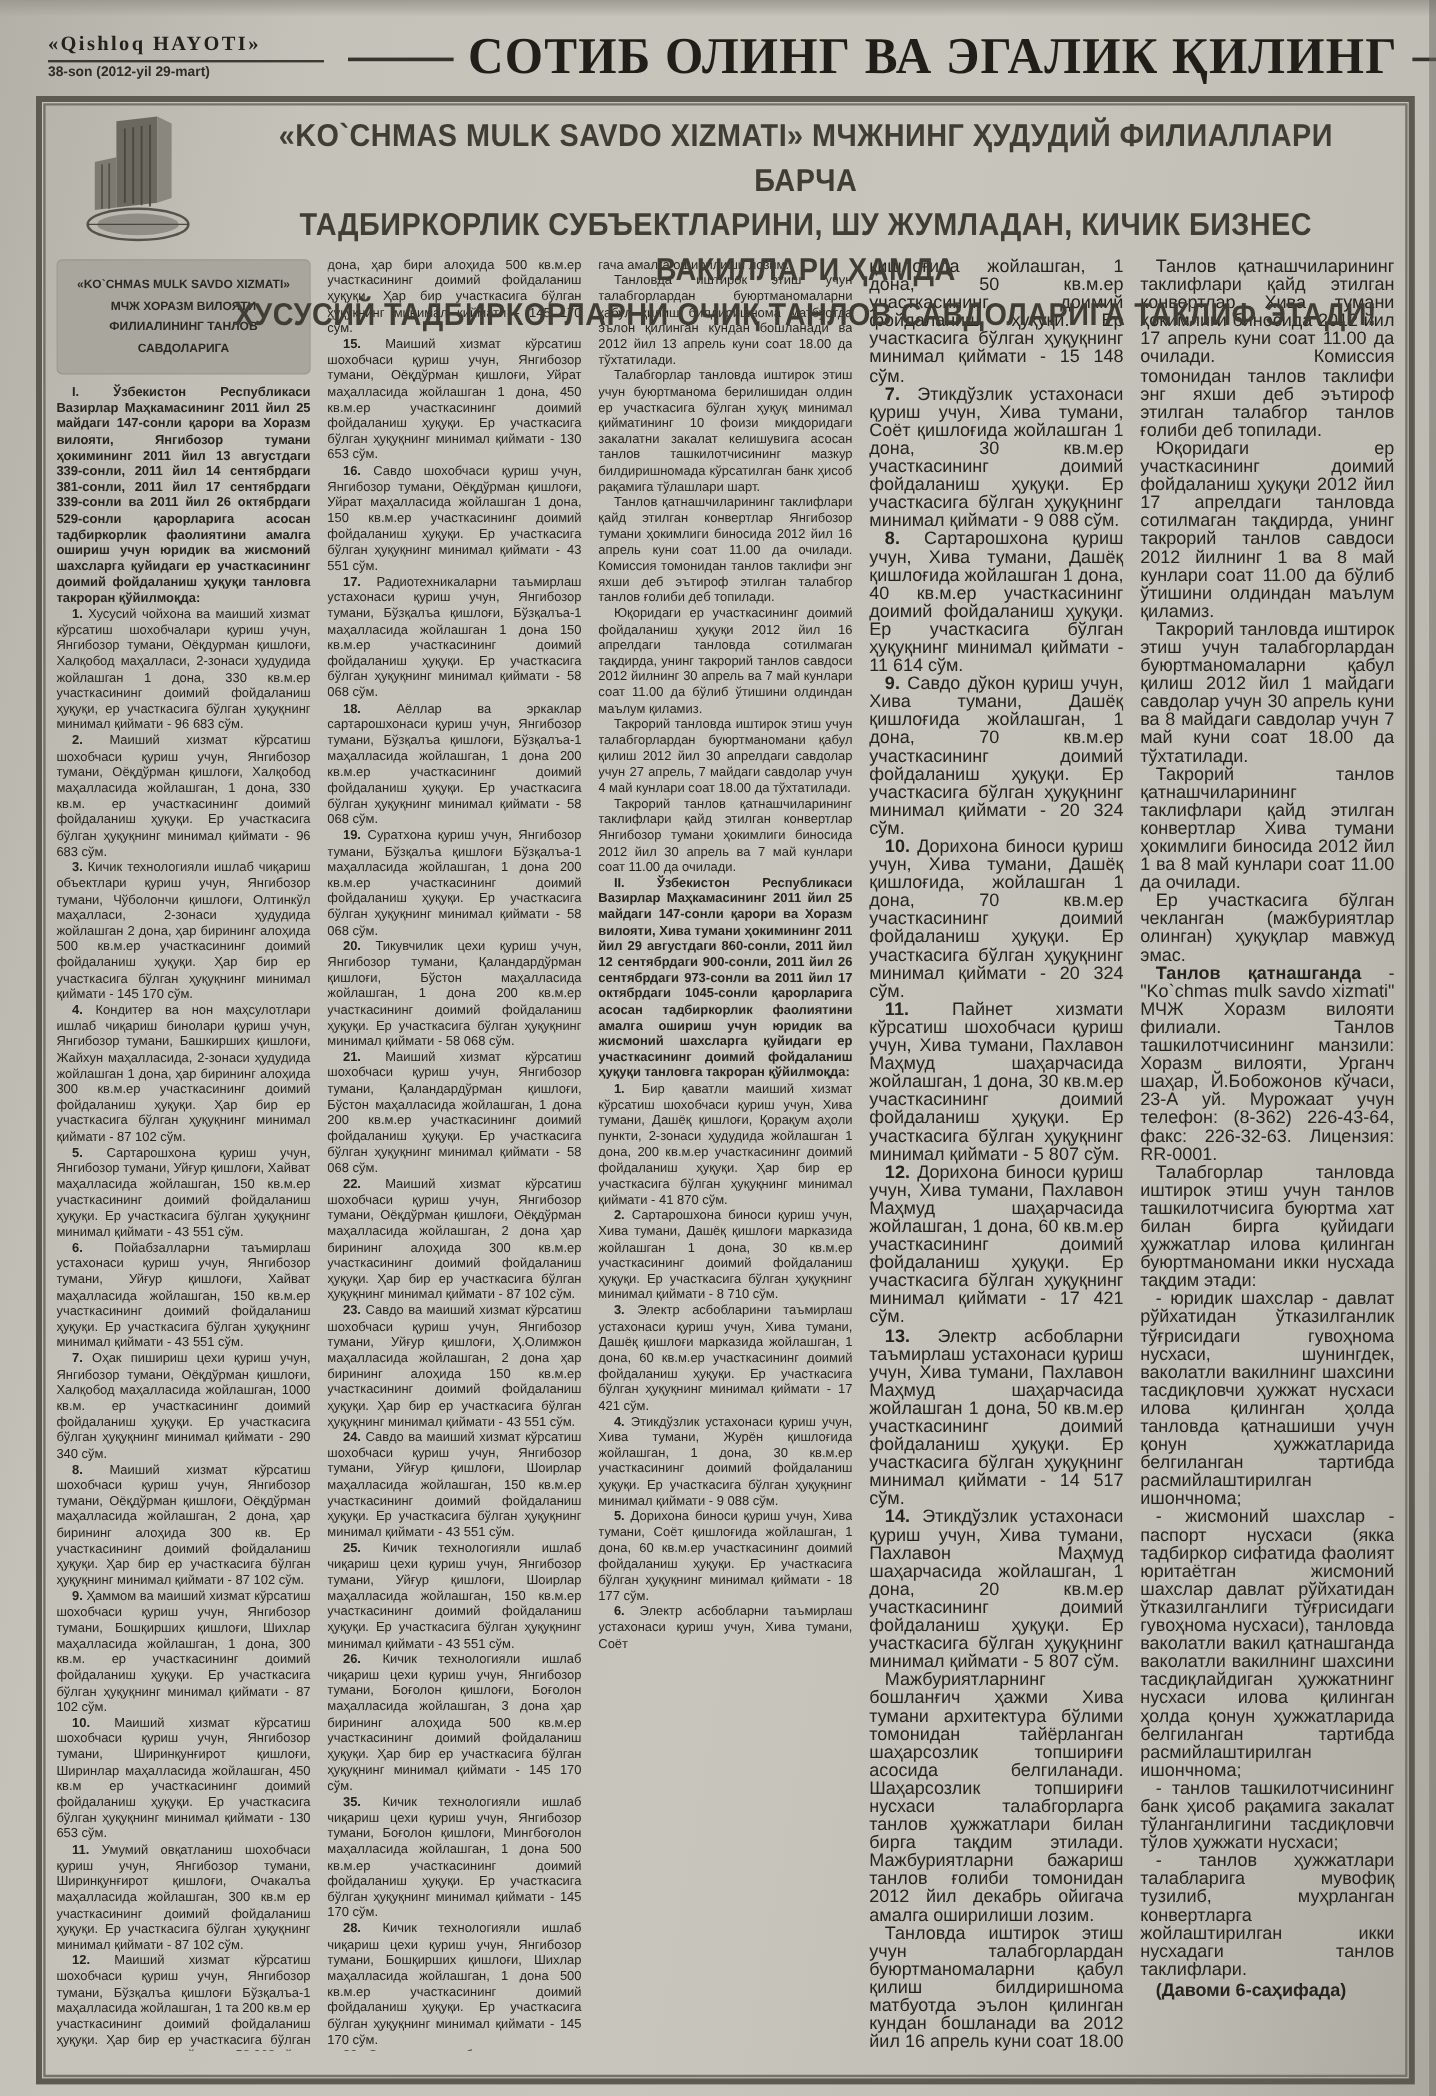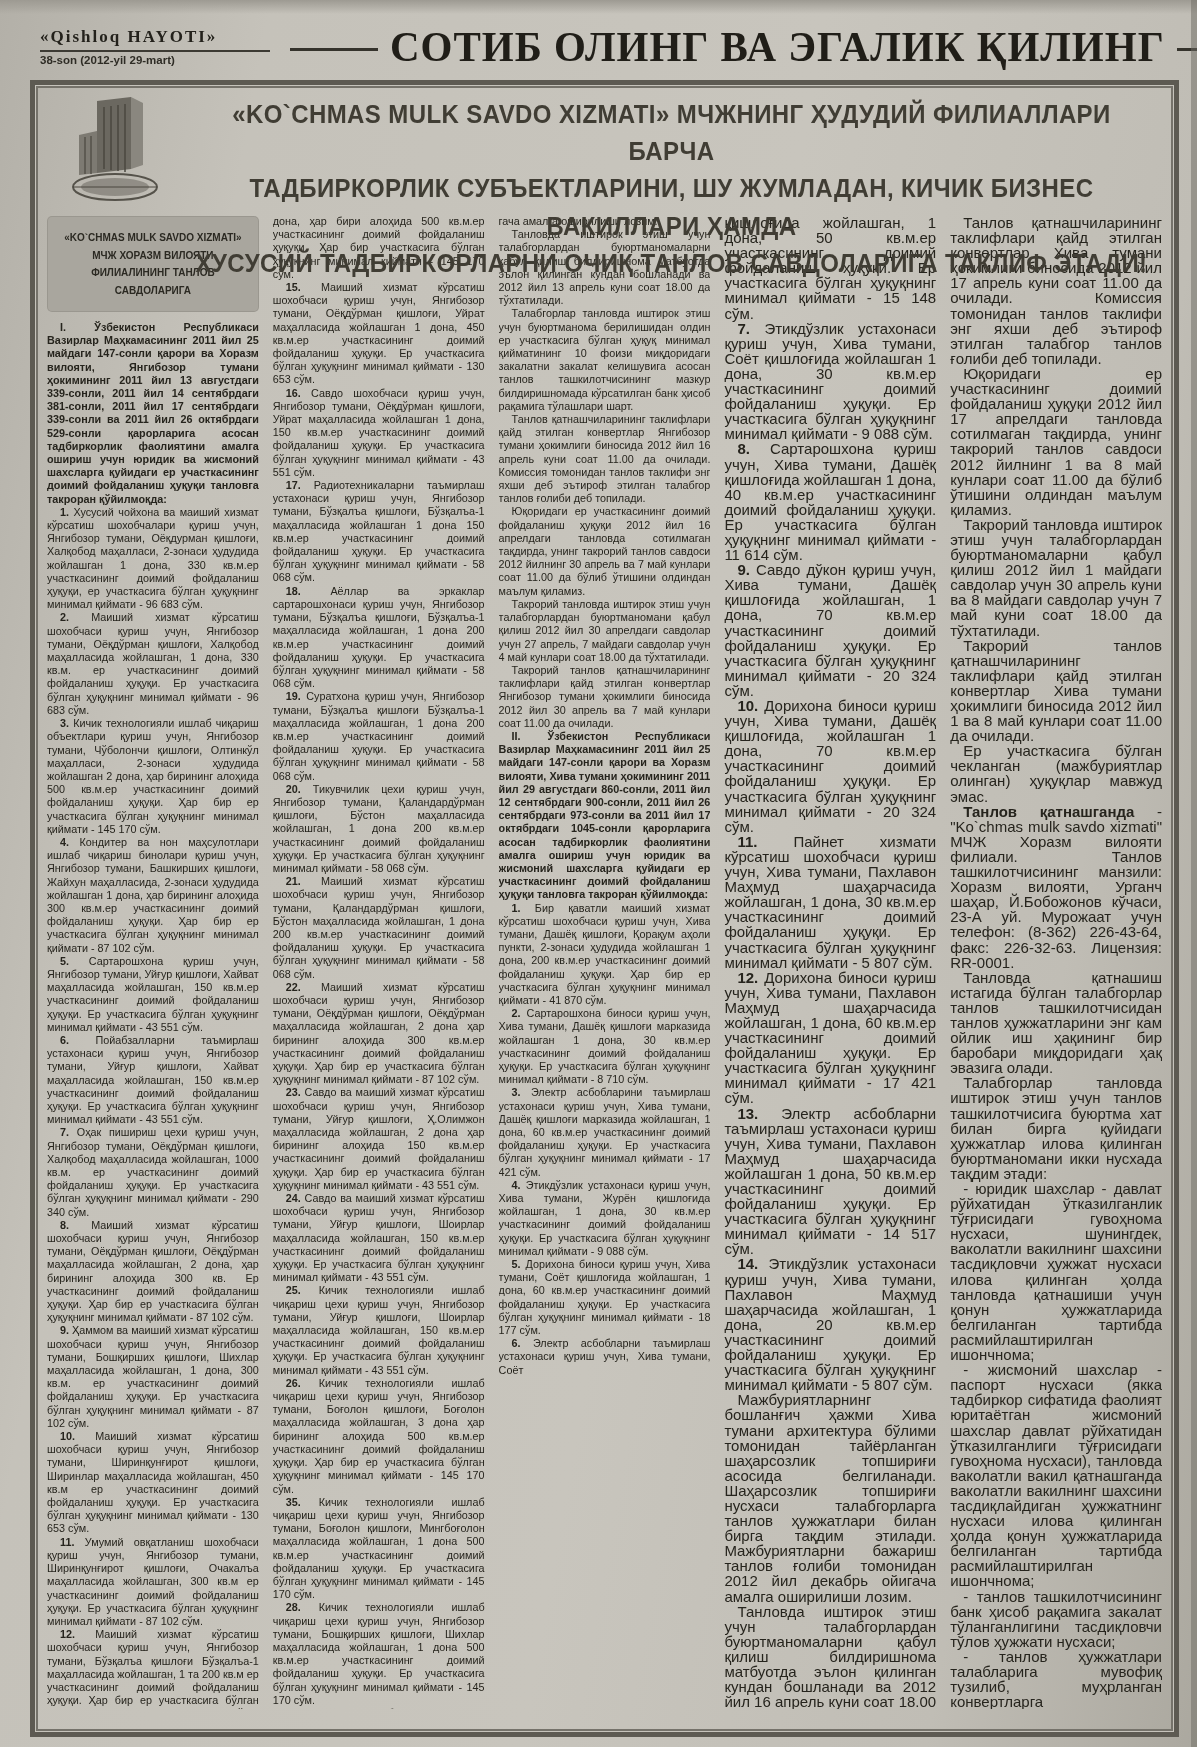--- a/index.html
+++ b/index.html
@@ -162,21 +162,20 @@
           <p class="para">Танловда иштирок этиш учун талабгорлардан буюртманомаларни қабул қилиш билдиришнома матбуотда эълон қилинган кундан бошланади ва 2012 йил 16 апрель куни соат 18.00 да тўхтатилади.</p>
           <p class="para">Талабгорлар танловда иштирок этиш учун буюртманома берилишидан олдин ер участкасига бўлган ҳуқуқ минимал қийматининг 10 фоизи миқдоридаги закалатни закалат келишувига асосан танлов ташкилотчисининг мазкур билдиришномада кўрсатилган банк ҳисоб рақамига тўлашлари шарт.</p>
         </div>
       <div class="col wide-type">
           <p class="para">Танлов қатнашчиларининг таклифлари қайд этилган конвертлар Хива тумани ҳокимлиги биносида 2012 йил 17 апрель куни соат 11.00 да очилади. Комиссия томонидан танлов таклифи энг яхши деб эътироф этилган талабгор танлов ғолиби деб топилади.</p>
           <p class="para">Юқоридаги ер участкасининг доимий фойдаланиш ҳуқуқи 2012 йил 17 апрелдаги танловда сотилмаган тақдирда, унинг такрорий танлов савдоси 2012 йилнинг 1 ва 8 май кунлари соат 11.00 да бўлиб ўтишини олдиндан маълум қиламиз.</p>
           <p class="para">Такрорий танловда иштирок этиш учун талабгорлардан буюртманомаларни қабул қилиш 2012 йил 1 майдаги савдолар учун 30 апрель куни ва 8 майдаги савдолар учун 7 май куни соат 18.00 да тўхтатилади.</p>
           <p class="para">Такрорий танлов қатнашчиларининг таклифлари қайд этилган конвертлар Хива тумани ҳокимлиги биносида 2012 йил 1 ва 8 май кунлари соат 11.00 да очилади.</p>
           <p class="para">Ер участкасига бўлган чекланган (мажбуриятлар олинган) ҳуқуқлар мавжуд эмас.</p>
           <p class="para"><b>Танлов қатнашганда </b>- "Ko`chmas mulk savdo xizmati" МЧЖ Хоразм вилояти филиали. Танлов ташкилотчисининг манзили: Хоразм вилояти, Урганч шаҳар, Й.Бобожонов кўчаси, 23-А уй. Мурожаат учун телефон: (8-362) 226-43-64, факс: 226-32-63. Лицензия: RR-0001.</p>
-          <p class="para">Танловда қатнашиш истагида бўлган талабгорлар танлов ташкилотчисидан танлов ҳужжатларини энг кам ойлик иш ҳақининг бир баробари миқдоридаги ҳақ эвазига олади.</p>
           <p class="para">Талабгорлар танловда иштирок этиш учун танлов ташкилотчисига буюртма хат билан бирга қуйидаги ҳужжатлар илова қилинган буюртманомани икки нусхада тақдим этади:</p>
           <p class="para">- юридик шахслар - давлат рўйхатидан ўтказилганлик тўғрисидаги гувоҳнома нусхаси, шунингдек, ваколатли вакилнинг шахсини тасдиқловчи ҳужжат нусхаси илова қилинган ҳолда танловда қатнашиши учун қонун ҳужжатларида белгиланган тартибда расмийлаштирилган ишончнома;</p>
           <p class="para">- жисмоний шахслар - паспорт нусхаси (якка тадбиркор сифатида фаолият юритаётган жисмоний шахслар давлат рўйхатидан ўтказилганлиги тўғрисидаги гувоҳнома нусхаси), танловда ваколатли вакил қатнашганда ваколатли вакилнинг шахсини тасдиқлайдиган ҳужжатнинг нусхаси илова қилинган ҳолда қонун ҳужжатларида белгиланган тартибда расмийлаштирилган ишончнома;</p>
           <p class="para">- танлов ташкилотчисининг банк ҳисоб рақамига закалат тўланганлигини тасдиқловчи тўлов ҳужжати нусхаси;</p>
           <p class="para">- танлов ҳужжатлари талабларига мувофиқ тузилиб, муҳрланган конвертларга жойлаштирилган икки нусхадаги танлов таклифлари.</p>
           <p class="para end">(Давоми 6-саҳифада)</p>
         </div>
     </div>
   </div>
 </div>

